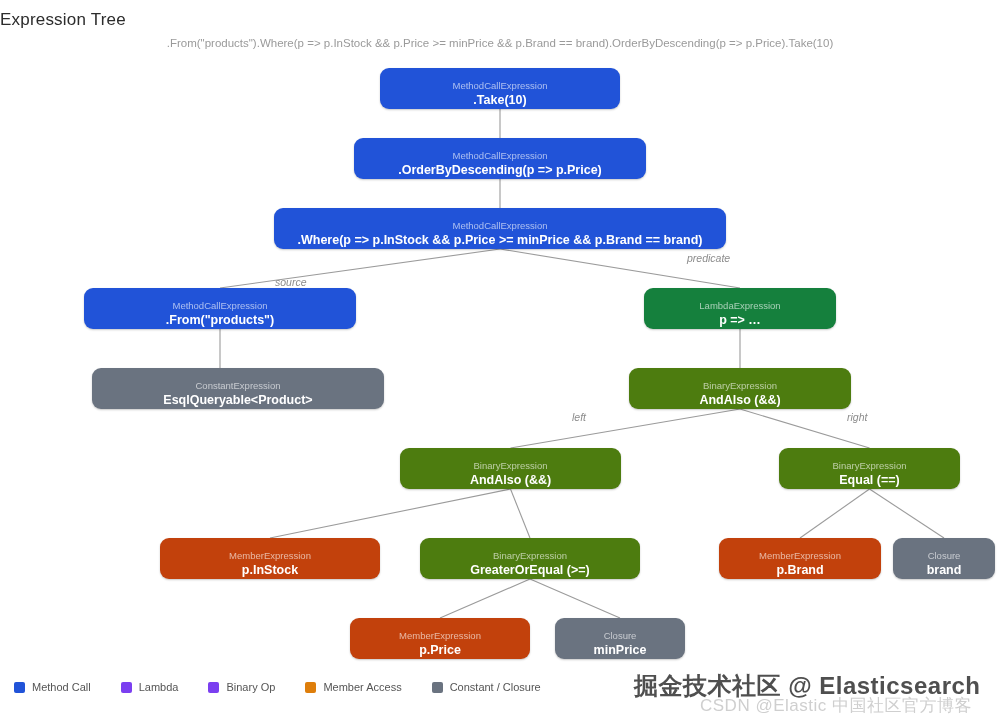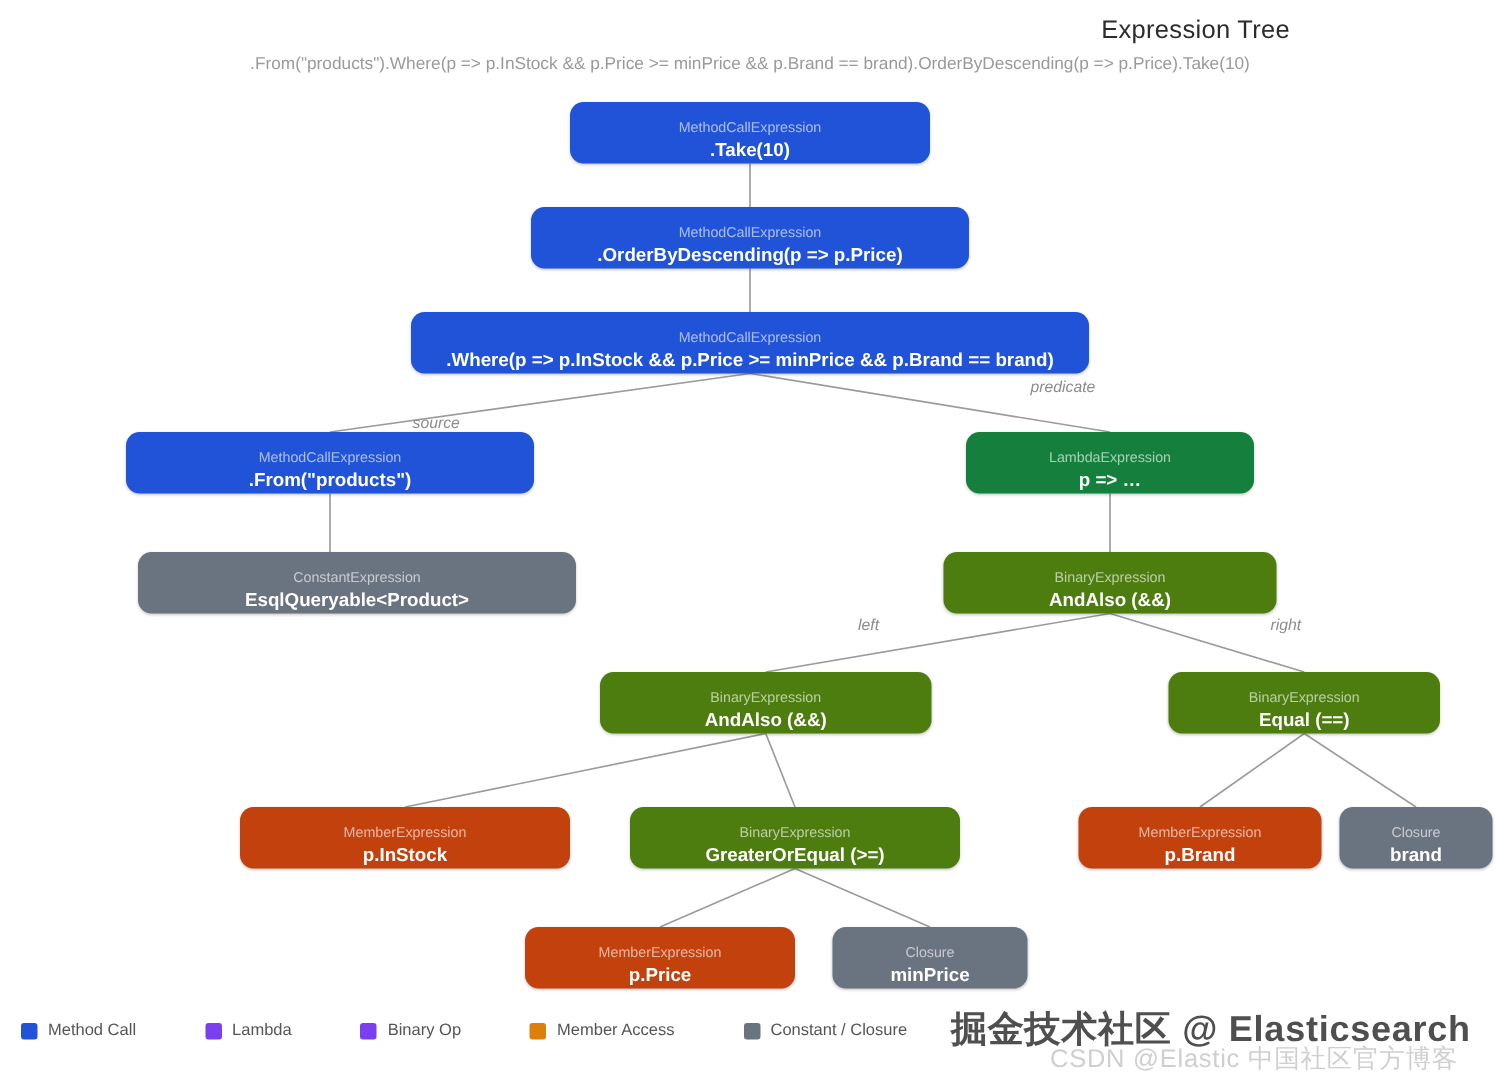--- a/index.html
+++ b/index.html
@@ -19,21 +19,21 @@
     left: 0; top: 0;
     width: 1000px;
     height: 720px;
   }
 
   
   #title {
     position: absolute;
     left: 0; top: 10px;
     width: 860px;
-    text-align: right;
+    text-align: left;
     font-size: 17px;
     color: #2c2c2c;
     letter-spacing: 0.2px;
   }
   #subtitle {
     position: absolute;
     left: 0; top: 37px;
     width: 1000px;
     text-align: center;
     font-size: 11.5px;
@@ -95,21 +95,20 @@
   .node.member   { background: #c2410c; }
   .node.constant { background: #6a7380; }
 
   
   #legend {
     position: absolute;
     left: 14px;
     top: 681px;
     display: flex;
     align-items: center;
-    gap: 16px;
   }
   .legend-item {
     display: flex;
     align-items: center;
     margin-right: 30px;
   }
   .legend-swatch {
     width: 11px;
     height: 11px;
     border-radius: 2px;

